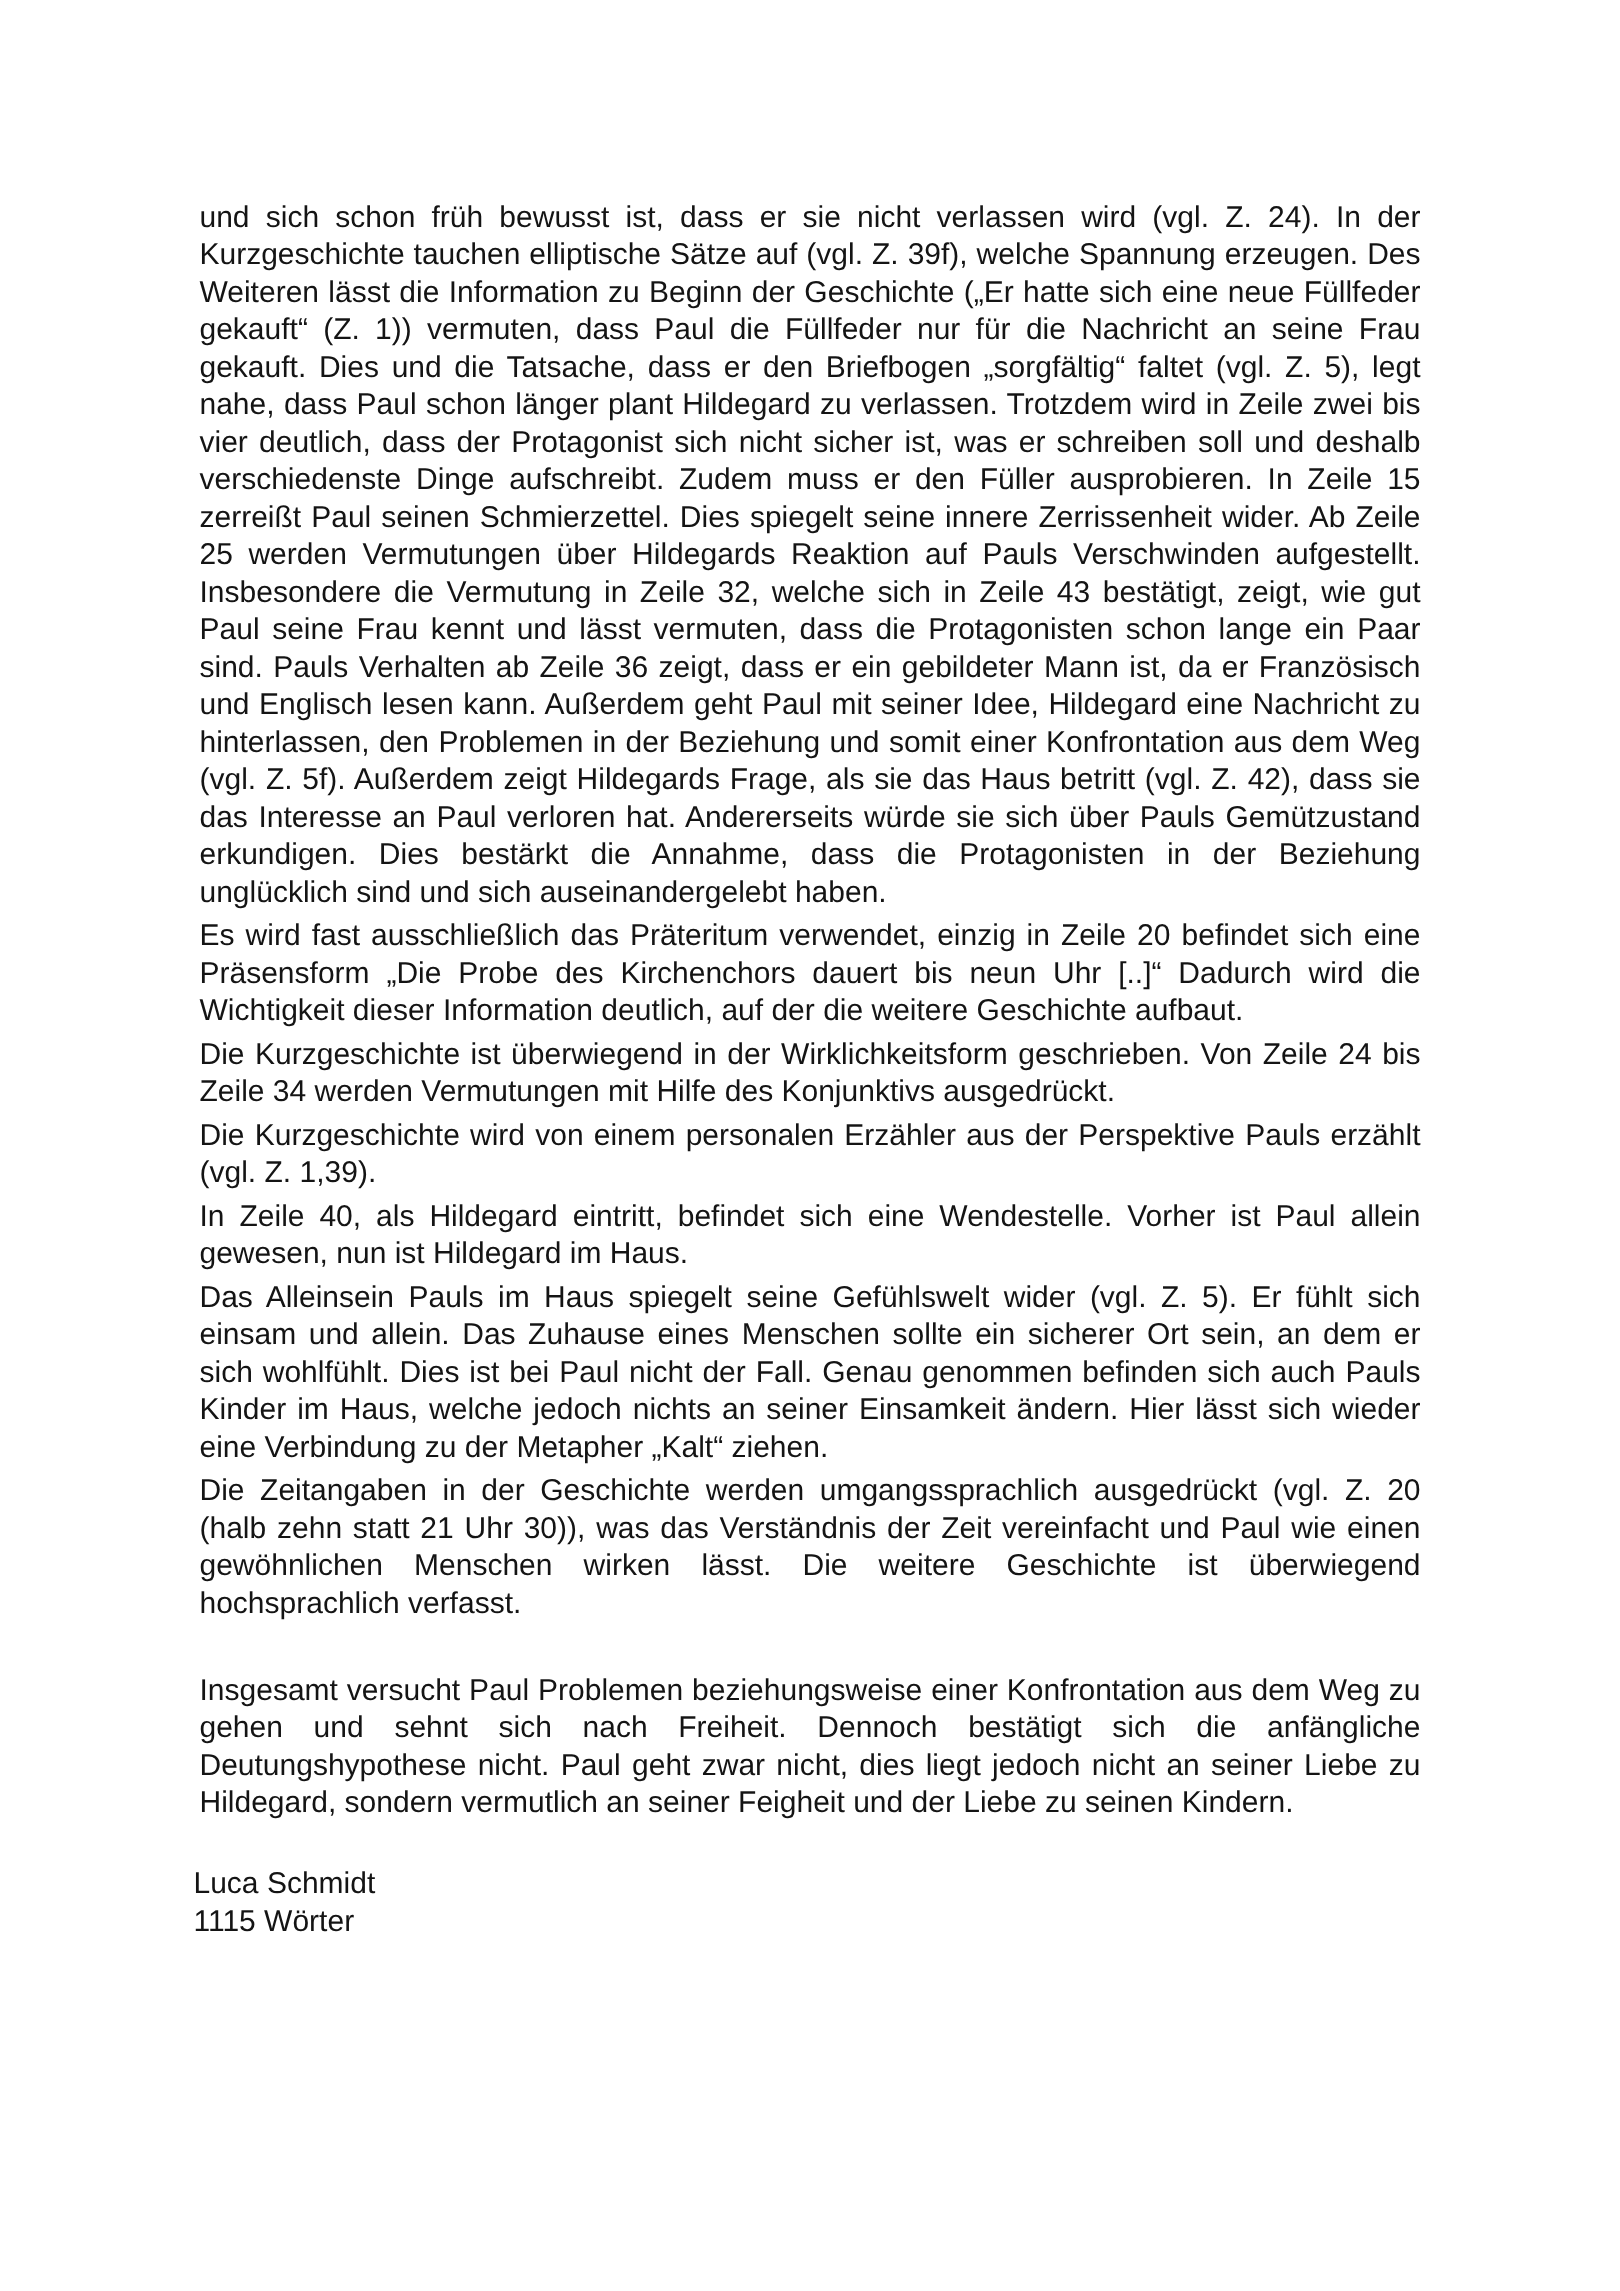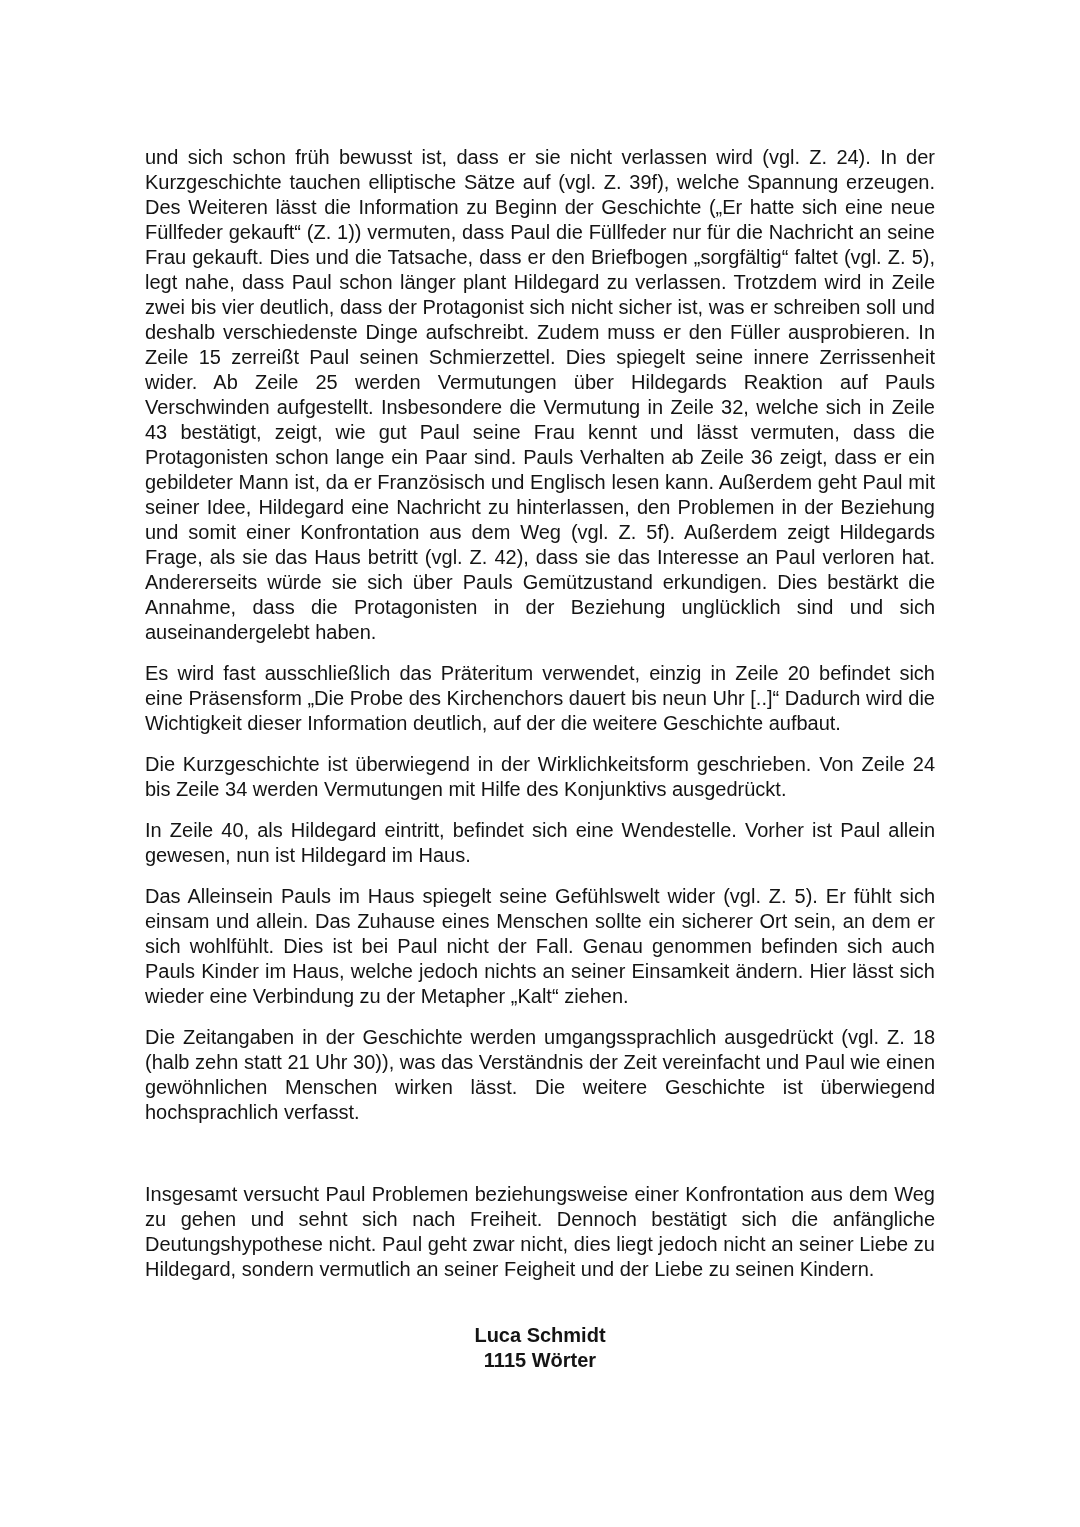--- a/index.html
+++ b/index.html
@@ -17,47 +17,47 @@
       position: absolute;
       left: 129px;
       top: 129px;
       width: 822px;
       font-family: "Liberation Sans", sans-serif;
       font-size: 20px;
       line-height: 25px;
       color: #141414;
     }
     .para {
-      margin: 16px;
+      margin: 4px;
       text-align: justify;
       text-align-last: left;
       hyphens: none;
     }
     .spacer {
       height: 25px;
     }
     .signature {
-      text-align: center;
+      text-align: left;
       margin: 0;
-      font-weight: bold;
     }
     .signature span {
       display: block;
     }
   </style>
 </head>
 <body>
 
 <div class="page">
   <p class="para">und sich schon früh bewusst ist, dass er sie nicht verlassen wird (vgl. Z. 24). In der Kurzgeschichte tauchen elliptische Sätze auf (vgl. Z. 39f), welche Spannung erzeugen. Des Weiteren lässt die Information zu Beginn der Geschichte („Er hatte sich eine neue Füllfeder gekauft“ (Z. 1)) vermuten, dass Paul die Füllfeder nur für die Nachricht an seine Frau gekauft. Dies und die Tatsache, dass er den Briefbogen „sorgfältig“ faltet (vgl. Z. 5), legt nahe, dass Paul schon länger plant Hildegard zu verlassen. Trotzdem wird in Zeile zwei bis vier deutlich, dass der Protagonist sich nicht sicher ist, was er schreiben soll und deshalb verschiedenste Dinge aufschreibt. Zudem muss er den Füller ausprobieren. In Zeile 15 zerreißt Paul seinen Schmierzettel. Dies spiegelt seine innere Zerrissenheit wider. Ab Zeile 25 werden Vermutungen über Hildegards Reaktion auf Pauls Verschwinden aufgestellt. Insbesondere die Vermutung in Zeile 32, welche sich in Zeile 43 bestätigt, zeigt, wie gut Paul seine Frau kennt und lässt vermuten, dass die Protagonisten schon lange ein Paar sind. Pauls Verhalten ab Zeile 36 zeigt, dass er ein gebildeter Mann ist, da er Französisch und Englisch lesen kann. Außerdem geht Paul mit seiner Idee, Hildegard eine Nachricht zu hinterlassen, den Problemen in der Beziehung und somit einer Konfrontation aus dem Weg (vgl. Z. 5f). Außerdem zeigt Hildegards Frage, als sie das Haus betritt (vgl. Z. 42), dass sie das Interesse an Paul verloren hat. Andererseits würde sie sich über Pauls Gemützustand erkundigen. Dies bestärkt die Annahme, dass die Protagonisten in der Beziehung unglücklich sind und sich auseinandergelebt haben.</p>
   <p class="para">Es wird fast ausschließlich das Präteritum verwendet, einzig in Zeile 20 befindet sich eine Präsensform „Die Probe des Kirchenchors dauert bis neun Uhr [..]“ Dadurch wird die Wichtigkeit dieser Information deutlich, auf der die weitere Geschichte aufbaut.</p>
   <p class="para">Die Kurzgeschichte ist überwiegend in der Wirklichkeitsform geschrieben. Von Zeile 24 bis Zeile 34 werden Vermutungen mit Hilfe des Konjunktivs ausgedrückt.</p>
+  <p class="para">Die Kurzgeschichte wird von einem personalen Erzähler aus der Perspektive Pauls erzählt (vgl. Z. 1,39).</p>
   <p class="para">In Zeile 40, als Hildegard eintritt, befindet sich eine Wendestelle. Vorher ist Paul allein gewesen, nun ist Hildegard im Haus.</p>
   <p class="para">Das Alleinsein Pauls im Haus spiegelt seine Gefühlswelt wider (vgl. Z. 5). Er fühlt sich einsam und allein. Das Zuhause eines Menschen sollte ein sicherer Ort sein, an dem er sich wohlfühlt. Dies ist bei Paul nicht der Fall. Genau genommen befinden sich auch Pauls Kinder im Haus, welche jedoch nichts an seiner Einsamkeit ändern. Hier lässt sich wieder eine Verbindung zu der Metapher „Kalt“ ziehen.</p>
-  <p class="para">Die Zeitangaben in der Geschichte werden umgangssprachlich ausgedrückt (vgl. Z. 18 (halb zehn statt 21 Uhr 30)), was das Verständnis der Zeit vereinfacht und Paul wie einen gewöhnlichen Menschen wirken lässt. Die weitere Geschichte ist überwiegend hochsprachlich verfasst.</p>
+  <p class="para">Die Zeitangaben in der Geschichte werden umgangssprachlich ausgedrückt (vgl. Z. 20 (halb zehn statt 21 Uhr 30)), was das Verständnis der Zeit vereinfacht und Paul wie einen gewöhnlichen Menschen wirken lässt. Die weitere Geschichte ist überwiegend hochsprachlich verfasst.</p>
 
   <div class="spacer"></div>
 
   <p class="para">Insgesamt versucht Paul Problemen beziehungsweise einer Konfrontation aus dem Weg zu gehen und sehnt sich nach Freiheit. Dennoch bestätigt sich die anfängliche Deutungshypothese nicht. Paul geht zwar nicht, dies liegt jedoch nicht an seiner Liebe zu Hildegard, sondern vermutlich an seiner Feigheit und der Liebe zu seinen Kindern.</p>
 
   <div class="spacer"></div>
 
   <p class="signature">
     <span>Luca Schmidt</span>
     <span>1115 Wörter</span>

